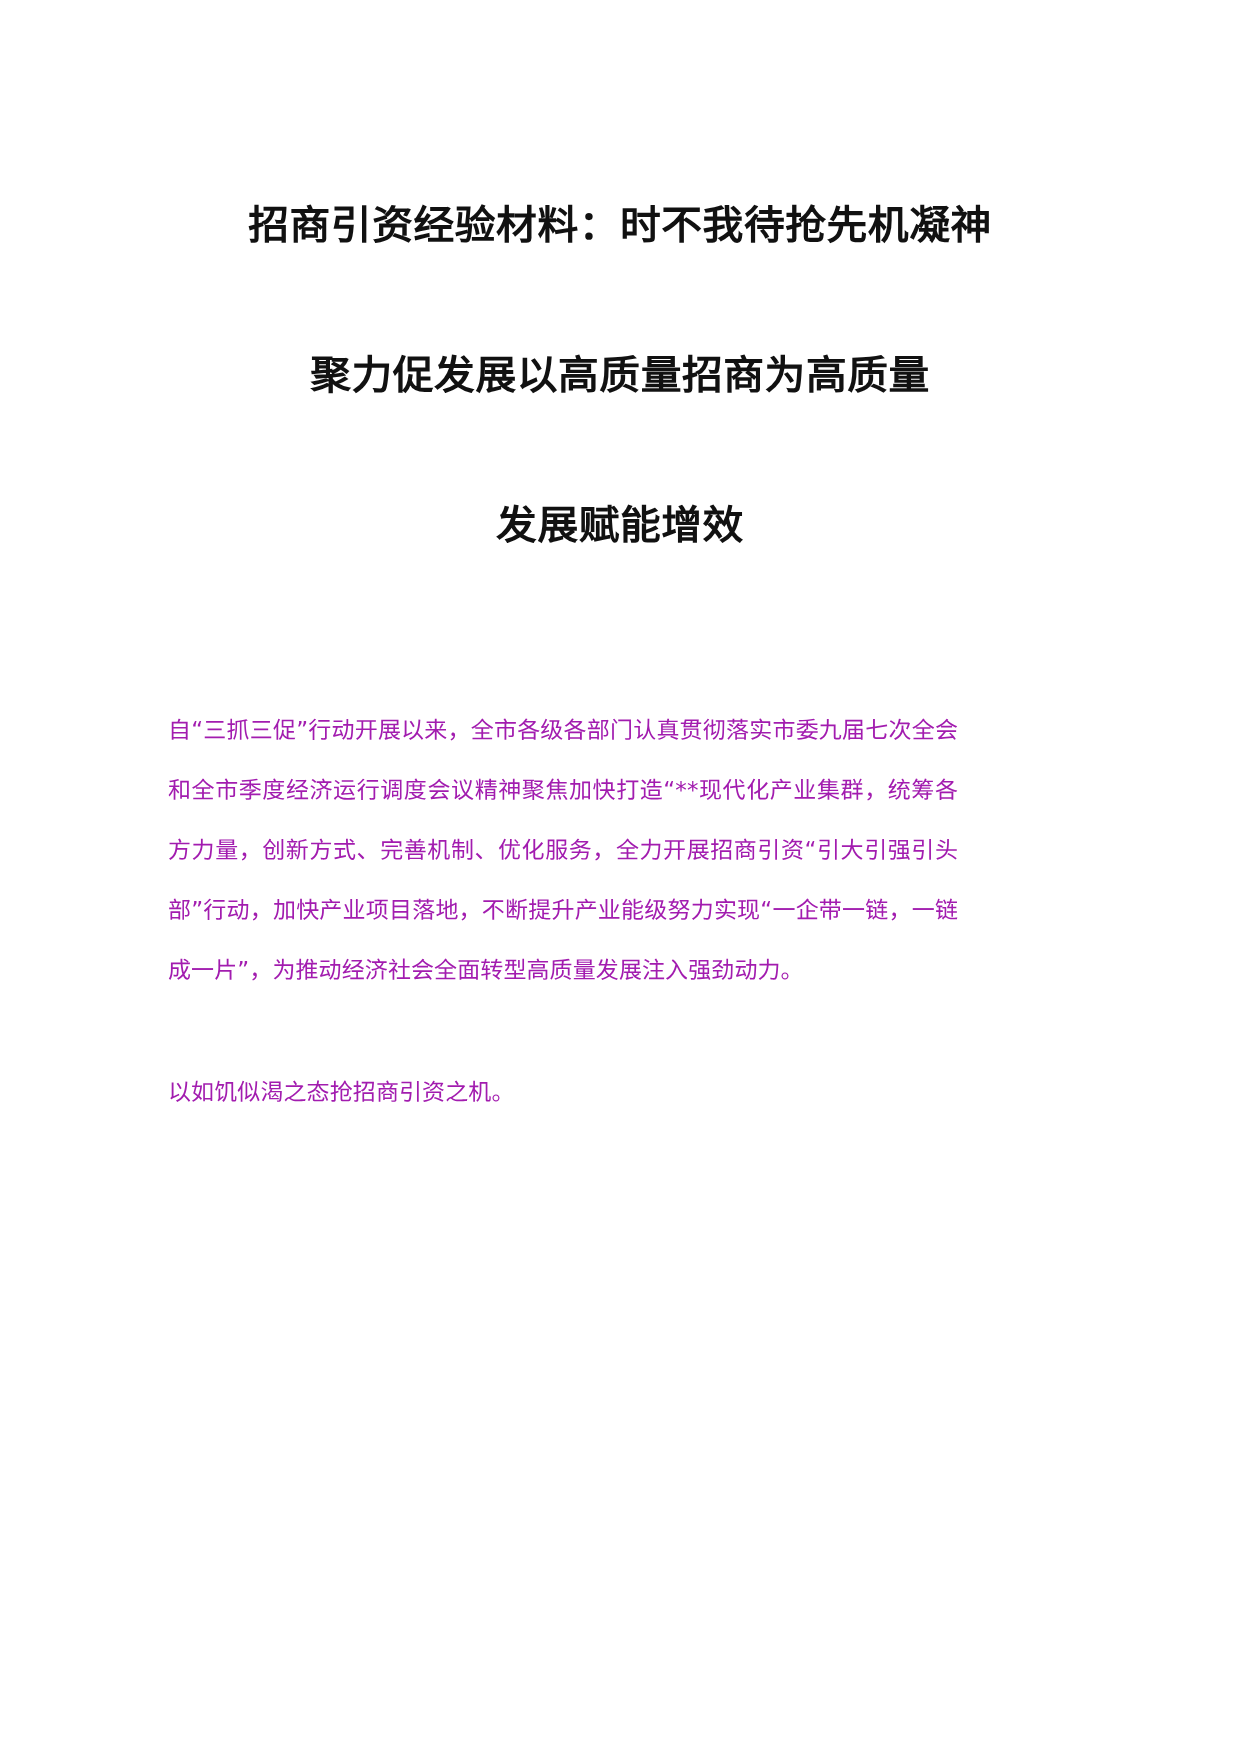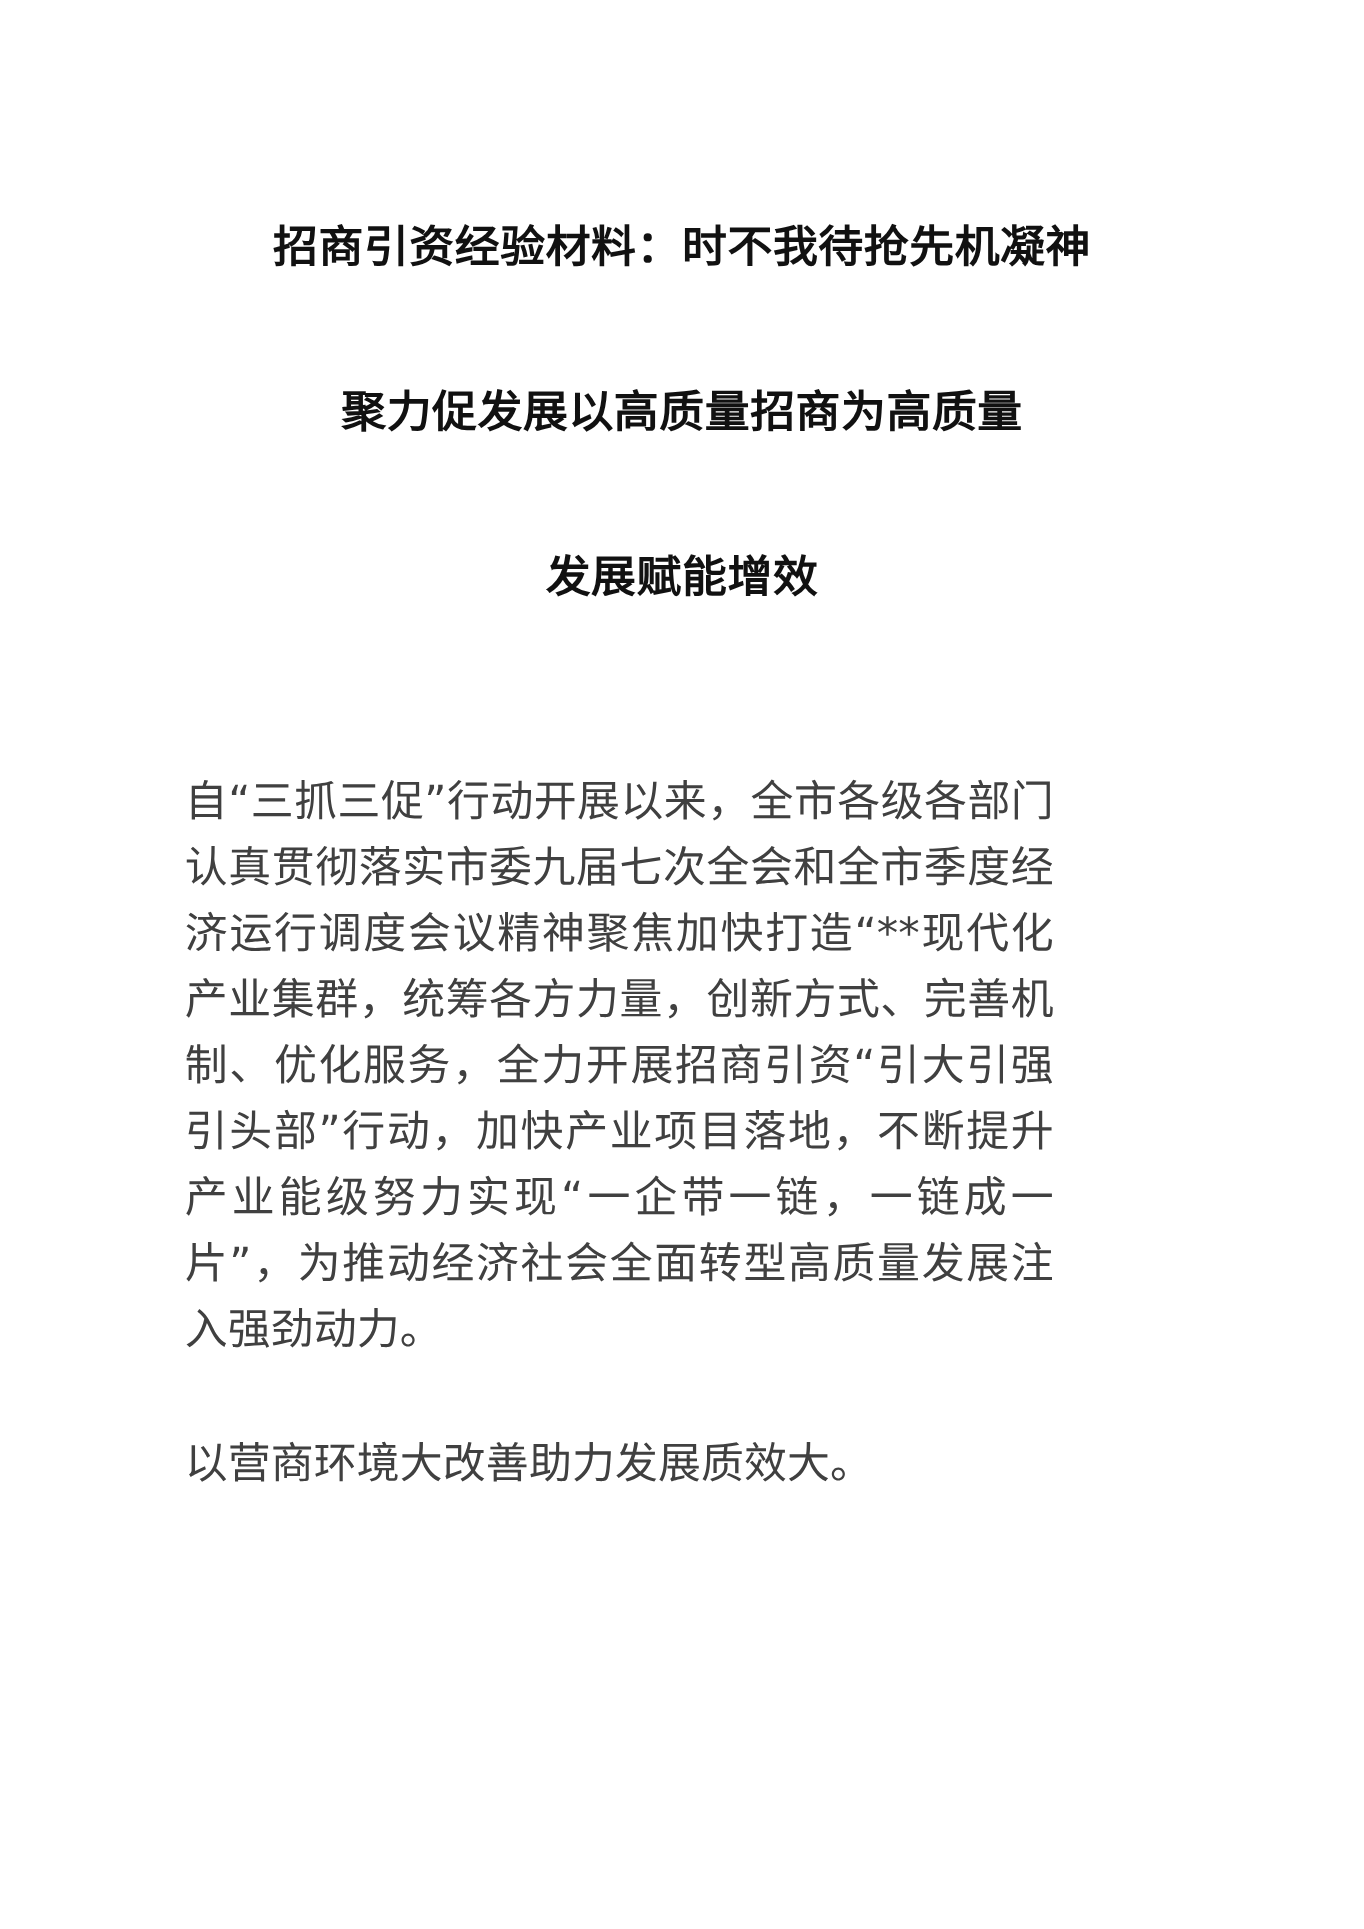--- a/index.html
+++ b/index.html
@@ -52,42 +52,42 @@
   
   .doc-body {
     position: absolute;
     left: 168px;
     top: 700px;
     width: 790px;
   }
 
   .para {
     margin: 0 0 62px 0;
-    font-size: 39px;
+    font-size: 23px;
     line-height: 60px;
     letter-spacing: 0.1px;
     text-align: justify;
     text-justify: inter-ideograph;
-    color: #404040;
+    color: #a21caf;
     word-break: break-all;
   }
 
   .para:last-child {
     margin-bottom: 0;
   }
 </style>
 </head>
 <body>
 
 <div class="page">
 
   <div class="doc-title">
     <span class="title-line">招商引资经验材料：时不我待抢先机凝神</span>
     <span class="title-line">聚力促发展以高质量招商为高质量</span>
     <span class="title-line">发展赋能增效</span>
   </div>
 
   <div class="doc-body">
     <p class="para">自“三抓三促”行动开展以来，全市各级各部门认真贯彻落实市委九届七次全会和全市季度经济运行调度会议精神聚焦加快打造“**现代化产业集群，统筹各方力量，创新方式、完善机制、优化服务，全力开展招商引资“引大引强引头部”行动，加快产业项目落地，不断提升产业能级努力实现“一企带一链，一链成一片”，为推动经济社会全面转型高质量发展注入强劲动力。</p>
-    <p class="para">以营商环境大改善助力发展质效大。</p>
+    <p class="para">以如饥似渴之态抢招商引资之机。</p>
   </div>
 
 </div>
 
 </body></html>

